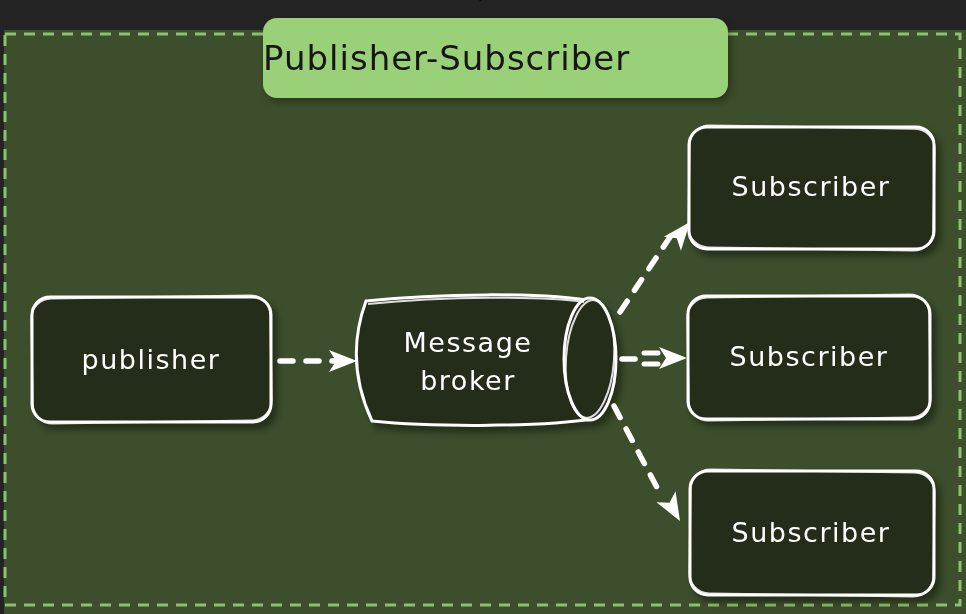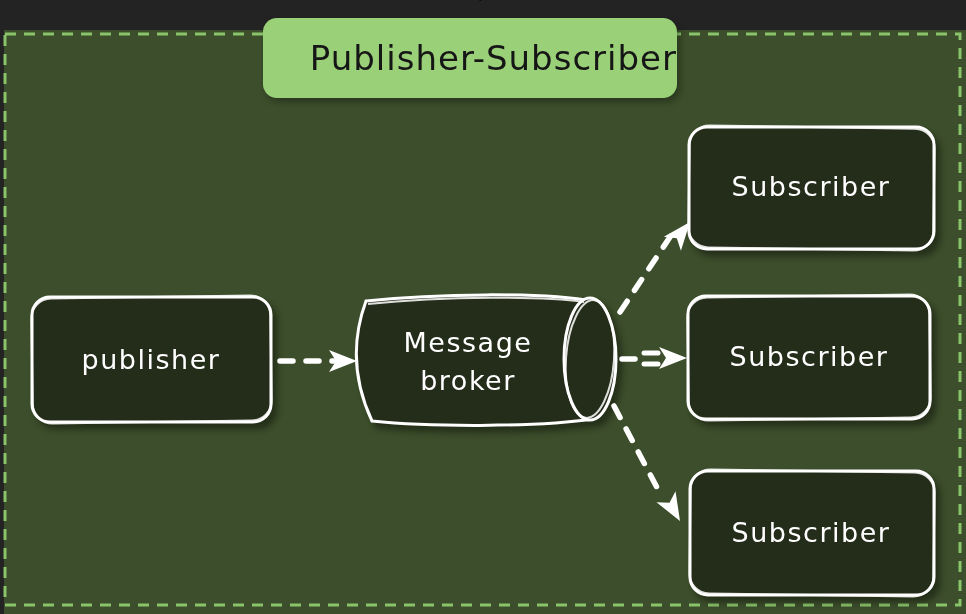--- a/index.html
+++ b/index.html
@@ -36,26 +36,26 @@
     background: #3c4e2b;
   }
   .diagram-svg {
     position: absolute;
     left: 0; top: 0;
     z-index: 2;
   }
   .title-box {
     position: absolute;
     left: 263px; top: 18px;
-    width: 414px; height: 80px;
+    width: 465px; height: 80px;
     background: #9ad178;
     border-radius: 14px;
     display: flex;
     align-items: center;
-    justify-content: flex-end;
+    justify-content: flex-start;
     z-index: 4;
     box-shadow: 3px 4px 6px rgba(10, 14, 6, 0.35);
   }
   .title-box span {
     color: #161616;
     font-size: 34px;
     letter-spacing: 1px;
   }
   .node-shape { filter: drop-shadow(5px 6px 3px rgba(8, 12, 4, 0.45)); }
   .node-label {

